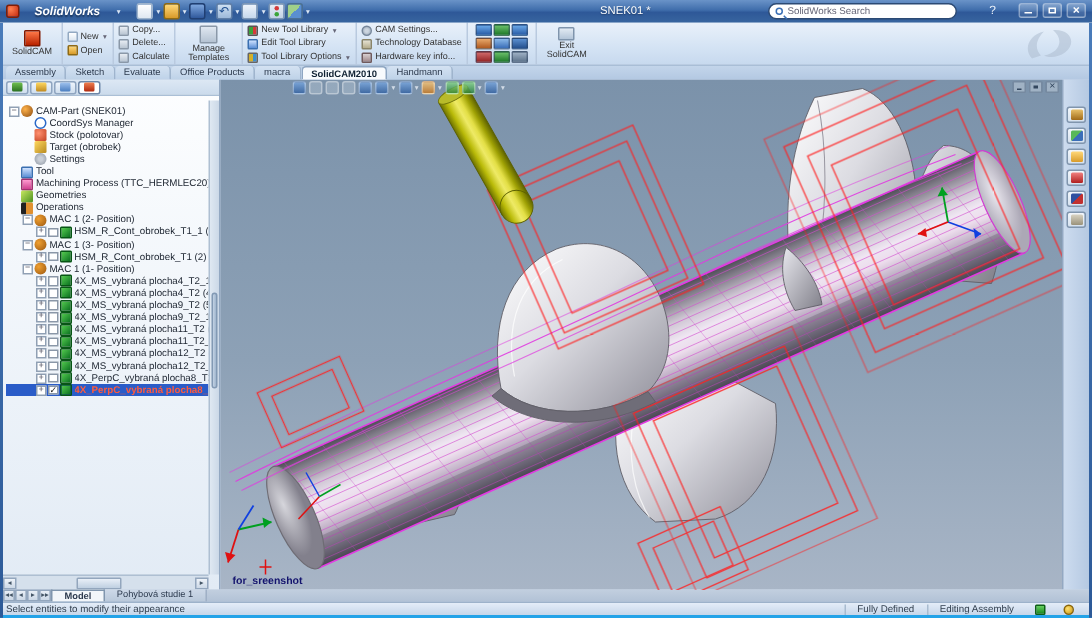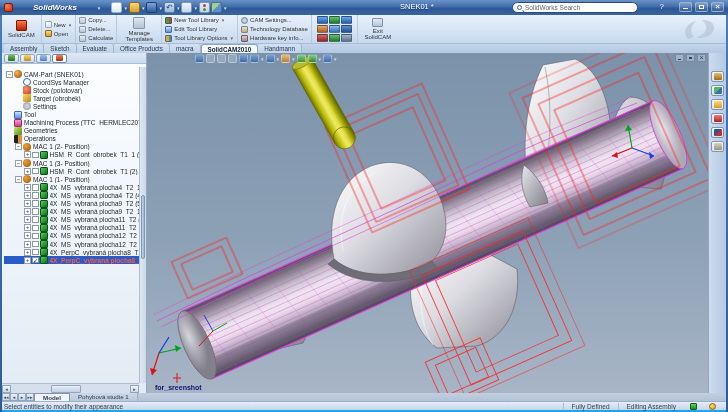--- a/index.html
+++ b/index.html
@@ -3,21 +3,21 @@
 <meta charset="utf-8">
 <style>
   html,body{margin:0;padding:0;background:#333;}
   *{box-sizing:border-box;font-family:"Liberation Sans",sans-serif;}
   #win{position:relative;width:728px;height:412px;overflow:hidden;background:#cfdcec;}
 
   
   .titlebar{position:absolute;top:0;left:0;right:0;height:15px;
     background:linear-gradient(#6a93c8 0%,#3f6dab 45%,#2e5898 55%,#38659f 100%);
     display:flex;align-items:center;color:#fff;z-index:10;}
-  .sw-logo{display:flex;align-items:center;gap:20px;padding:0 4px;text-align:center;}
+  .sw-logo{display:flex;align-items:center;gap:10px;padding:0 4px;text-align:center;}
   .sw-logo .mark{width:9px;height:9px;border-radius:2px;
     background:radial-gradient(circle at 30% 30%,#ff8050,#c42a10);border:1px solid #7e1e08;}
   .sw-logo .txt{font-size:8px;font-weight:bold;font-style:italic;text-shadow:0 1px 1px rgba(0,0,0,.4);}
   .tb-ic{display:flex;align-items:center;gap:1px;margin-left:6px;}
   .tbi{width:11px;height:11px;border-radius:2px;position:relative;}
   .tbi.pg{background:linear-gradient(#fff,#dfe8f2);border:1px solid #9db3cc;}
   .tbi.fold{background:linear-gradient(#ffd879,#d89b2a);border:1px solid #8f6a14;}
   .tbi.disk{background:linear-gradient(#7ea7df,#30599c);border:1px solid #203f72;}
   .tbi.undo{background:linear-gradient(#cfe0f2,#9db9da);border:1px solid #5f7ea6;color:#1d4d8f;font-size:8px;line-height:9px;text-align:center;}
   .tbi.sel{background:linear-gradient(#eef4fb,#c6d8ec);border:1px solid #7d97b6;}

